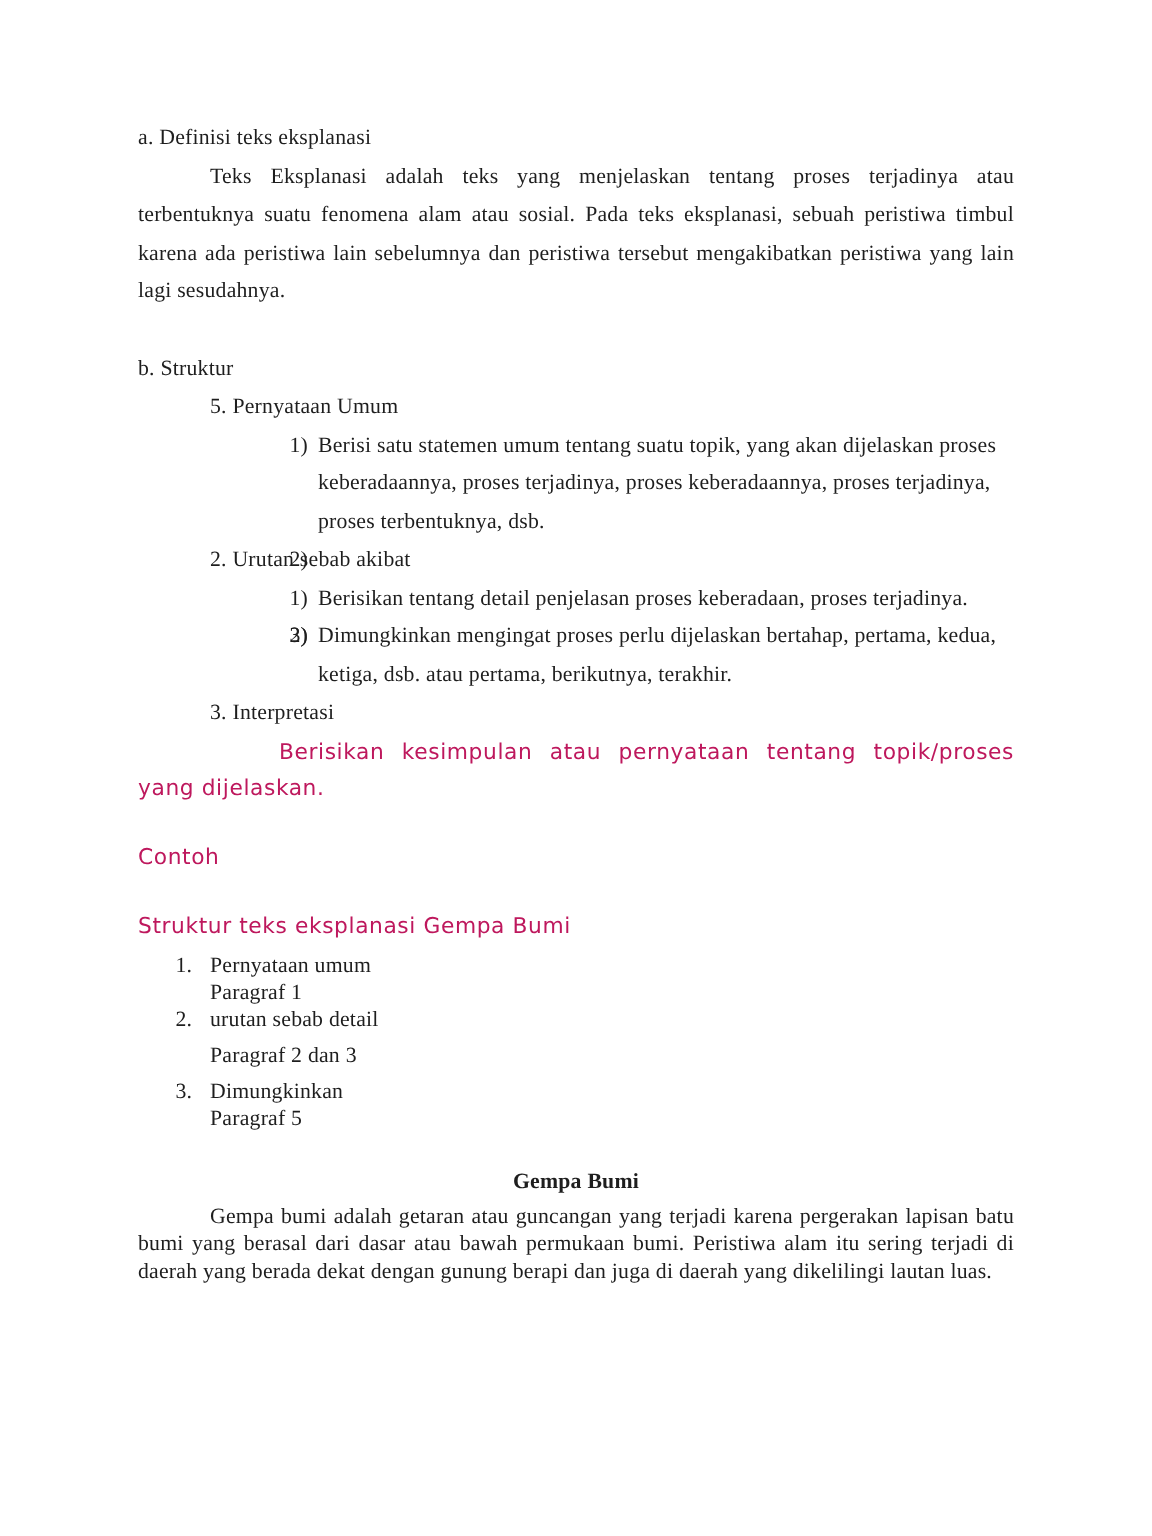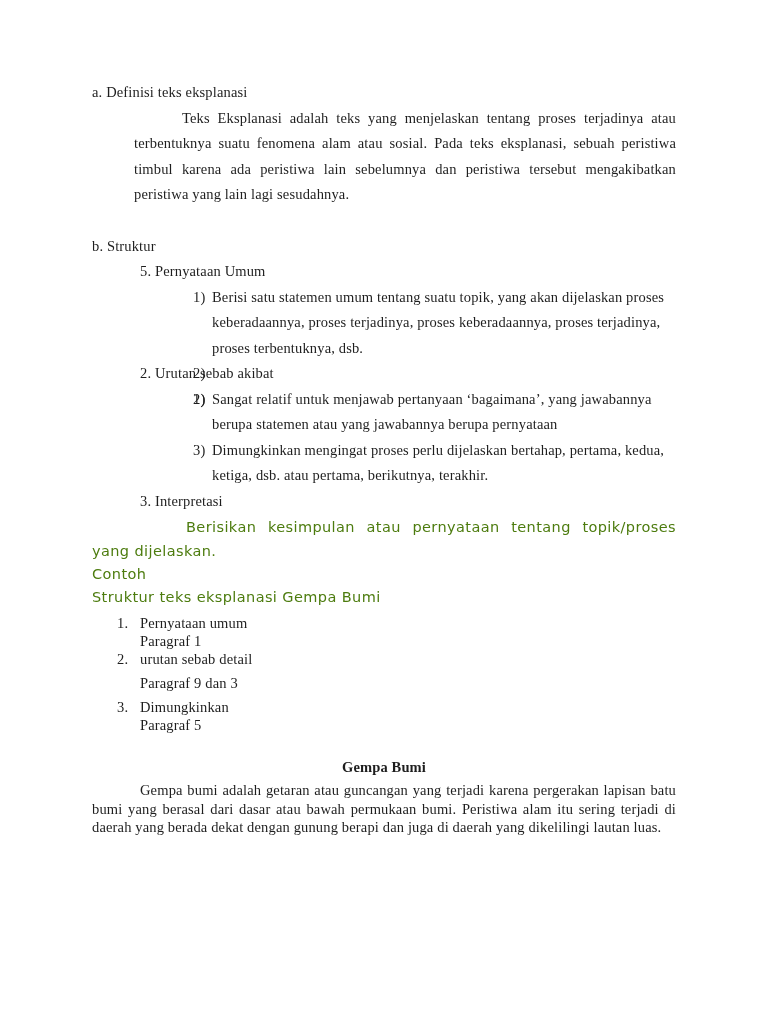--- a/index.html
+++ b/index.html
@@ -24,31 +24,30 @@
   }
   .serif {
     font-family: "Liberation Serif", "DejaVu Serif", serif;
     font-size: 14.5px;
     letter-spacing: 0.15px;
   }
   .sans {
     font-family: "DejaVu Sans", "Liberation Sans", sans-serif;
     font-size: 14.5px;
     letter-spacing: 0.4px;
-    color: #4d7c0f;
+    color: #be185d;
   }
   p { margin: 0; }
 
   
   .spaced { line-height: 25.5px; }
 
   .para-justify {
     text-align: justify;
     text-indent: 48px;
-    margin-left: 42px;
   }
   .section-b { margin-top: 26px; }
 
   .level1 { padding-left: 48px; }
 
   .subitem {
     position: relative;
     padding-left: 120px;
   }
   .subitem .marker {
@@ -56,21 +55,21 @@
     left: 101px;
     top: 0;
   }
 
   .interpretasi-note {
     line-height: 24px;
     text-align: justify;
     text-indent: 94px;
     margin-top: 1px;
   }
-  .sans-line { line-height: 23px; }
+  .sans-line { line-height: 23px; margin-top: 23px; }
 
   
   .olist { margin-top: 5px; line-height: 18px; }
   .oli { position: relative; padding-left: 48px; }
   .oli .onum { position: absolute; left: 25px; top: 0; }
   .pg-gap-above { margin-top: 6px; }
   .oli-gap { margin-top: 6px; }
 
   .gempa-title {
     margin-top: 23px;
@@ -104,24 +103,24 @@
         <span class="marker">1)</span>
         <span>Berisi satu statemen umum tentang suatu topik, yang akan dijelaskan proses keberadaannya, proses terjadinya, proses keberadaannya, proses terjadinya, proses terbentuknya, dsb.</span>
       </div>
       <div class="subitem">
         <span class="marker">2)</span>
       </div>
 
       <p class="level1">2. Urutan sebab akibat</p>
       <div class="subitem">
         <span class="marker">1)</span>
+        <span>Berisikan tentang detail penjelasan proses keberadaan, proses terjadinya.</span>
       </div>
       <div class="subitem">
         <span class="marker">2)</span>
-        <span>Sangat relatif untuk menjawab pertanyaan ‘bagaimana’, yang jawabannya berupa statemen atau yang jawabannya berupa pernyataan</span>
       </div>
       <div class="subitem">
         <span class="marker">3)</span>
         <span>Dimungkinkan mengingat proses perlu dijelaskan bertahap, pertama, kedua, ketiga, dsb. atau pertama, berikutnya, terakhir.</span>
       </div>
 
       <p class="level1">3. Interpretasi</p>
     </div>
 
     <div class="sans">
@@ -132,21 +131,21 @@
 
     <div class="serif olist">
       <div class="oli">
         <span class="onum">1.</span>
         <div>Pernyataan umum</div>
         <div>Paragraf 1</div>
       </div>
       <div class="oli">
         <span class="onum">2.</span>
         <div>urutan sebab detail</div>
-        <div class="pg-gap-above">Paragraf 9 dan 3</div>
+        <div class="pg-gap-above">Paragraf 2 dan 3</div>
       </div>
       <div class="oli oli-gap">
         <span class="onum">3.</span>
         <div>Dimungkinkan</div>
         <div>Paragraf 5</div>
       </div>
     </div>
 
     <div class="serif">
       <p class="gempa-title">Gempa Bumi</p>

